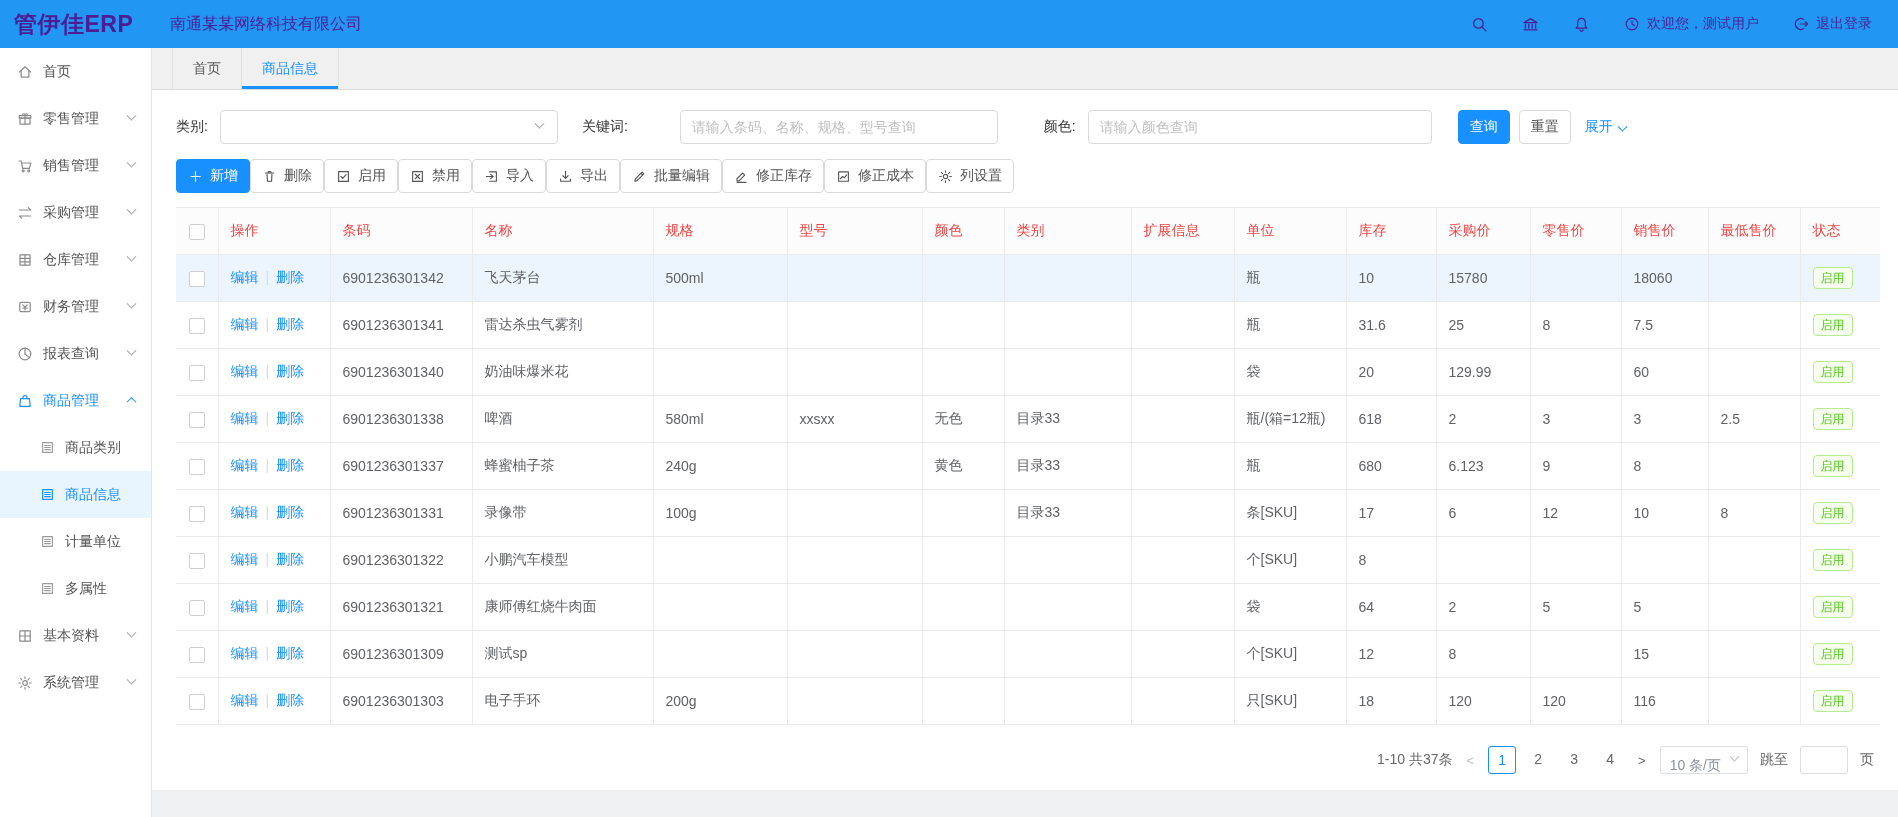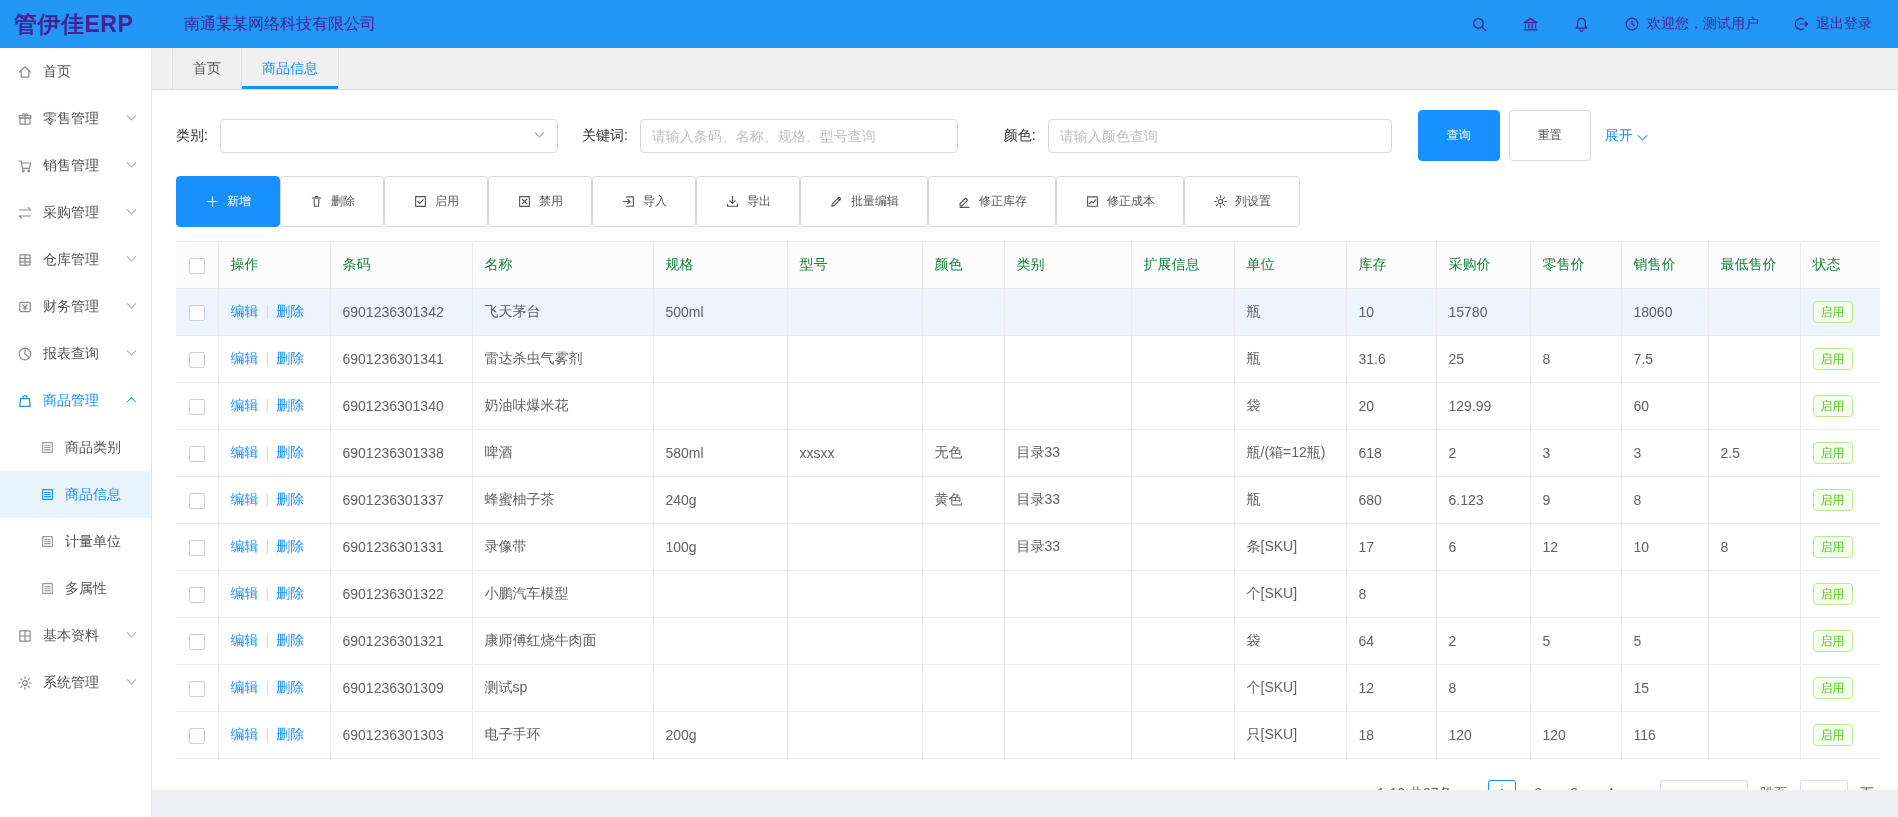--- a/index.html
+++ b/index.html
@@ -8,21 +8,21 @@
     --green:#52c41a; --green-border:#b7eb8f; --green-bg:#f6ffed;
   }
   *{box-sizing:border-box; margin:0; padding:0;}
   html,body{width:1898px;height:817px;overflow:hidden;}
   body{font-family:"Liberation Sans","DejaVu Sans",sans-serif;background:#eef0f3;font-size:14px;color:var(--text);}
   .ico{display:inline-flex;vertical-align:middle;}
   .ico svg{stroke:currentColor;fill:none;stroke-width:1.2;stroke-linecap:round;stroke-linejoin:round;}
   
   header{height:48px;background:var(--header-bg);display:flex;align-items:center;color:#4c1d95;position:relative;z-index:5;}
   .logo{width:152px;font-size:23px;font-weight:bold;padding-left:14px;letter-spacing:0.5px;white-space:nowrap;}
-  .company{font-size:16px;margin-left:32px;}
+  .company{font-size:16px;margin-left:18px;}
   .header-right{margin-left:auto;display:flex;align-items:center;gap:34px;margin-right:26px;font-size:14px;}
   .hicon{cursor:pointer;display:inline-flex;}
   .hgroup{display:flex;align-items:center;gap:7px;cursor:pointer;white-space:nowrap;}
   
   aside{position:absolute;top:48px;left:0;bottom:0;width:152px;background:#fff;border-right:1px solid #e4e4e6;z-index:4;}
   .side-item{height:47px;display:flex;align-items:center;padding-left:17px;color:#545454;cursor:pointer;position:relative;}
   .side-item .lab{margin-left:10px;}
   .side-item .ico{color:#8c8c8c;}
   .side-item.parent-active, .side-item.parent-active .ico{color:var(--accent);}
   .side-sub{padding-left:40px;}
@@ -40,33 +40,33 @@
   .tab.active{color:var(--accent);box-shadow:inset 0 -3px 0 var(--accent);}
   .panel{background:#fff;height:700px;padding:20px 24px 0 24px;overflow:hidden;}
   
   .filters{display:flex;align-items:center;}
   .flabel{color:#333;margin-right:12px;white-space:nowrap;}
   .fsel{width:338px;height:34px;border:1px solid #d9d9d9;border-radius:4px;position:relative;background:#fff;cursor:pointer;}
   .fsel .chev.down{position:absolute;right:14px;top:12px;margin:0;}
   .finput{height:34px;border:1px solid #d9d9d9;border-radius:4px;padding:0 11px;font-size:14px;color:#555;outline:none;font-family:inherit;}
   .finput::placeholder{color:#bfbfbf;}
   .gap24{width:24px;} .gap46{width:46px;} .gap26{width:26px;}
-  .btn{height:51px;border:1px solid #d9d9d9;border-radius:4px;background:#fff;color:#555;font-size:12px;padding:0 28px;cursor:pointer;display:inline-flex;align-items:center;white-space:nowrap;font-family:inherit;}
+  .btn{height:34px;border:1px solid #d9d9d9;border-radius:4px;background:#fff;color:#555;font-size:14px;padding:0 11px;cursor:pointer;display:inline-flex;align-items:center;white-space:nowrap;font-family:inherit;}
   .btn.primary{background:var(--accent);border-color:var(--accent);color:#fff;}
   .expand{color:var(--accent);margin-left:14px;display:inline-flex;align-items:flex-end;gap:6px;cursor:pointer;white-space:nowrap;}
   .expand .chev{border-color:var(--accent);margin:0 0 3px 0;}
   
   .toolbar{display:flex;margin-top:15px;}
   .btn .ico{margin-right:7px;}
   
   .tblwrap{margin-top:14px;}
   table{width:100%;border-collapse:collapse;table-layout:fixed;font-size:14px;}
   th,td{height:47px;border-bottom:1px solid #ebebeb;border-right:1px solid #ebebeb;padding:0 12px;text-align:left;font-weight:normal;overflow:hidden;white-space:nowrap;}
   th:last-child,td:last-child{border-right:none;font-family:Liberation Serif, serif;}
-  thead th{color:#15803d;background:#fcfcfc;border-top:1px solid #ebebeb;}
+  thead th{color:#ef4444;background:#fcfcfc;border-top:1px solid #ebebeb;}
   td{color:#606266;}
   tr.hover td{background:var(--row-hover);}
   .cell-center{text-align:center;padding:0;}
   .cb{width:16px;height:16px;border:1px solid #cfcfcf;border-radius:2px;background:#fff;display:inline-block;vertical-align:middle;cursor:pointer;}
   a.oplink{color:var(--accent);text-decoration:none;cursor:pointer;text-align:center;}
   .opsep{color:#dcdcdc;margin:0 7px;}
   .badge{display:inline-block;font-size:12px;line-height:1;padding:4px 7px;border-radius:4px;color:var(--green);border:1px solid var(--green-border);background:var(--green-bg);}
   
   .pager{display:flex;justify-content:flex-end;align-items:center;gap:12px;margin-top:21px;color:#666;}
   .parrow{color:#666;cursor:pointer;font-size:13px;padding:0 2px;}
@@ -292,21 +292,21 @@
     </div>
   <div class="panel">
 
     <div class="filters">
       <span class="flabel">类别:</span>
       <span class="fsel">
           <span class="chev down"></span>
         </span>
       <span class="gap24"></span>
       <span class="flabel">关键词:</span>
-      <input class="finput" style="width: 318px;" placeholder="请输入条码、名称、规格、型号查询">
+      <input class="finput" style="width: 318px; margin-left: 40px;" placeholder="请输入条码、名称、规格、型号查询">
       <span class="gap46"></span>
       <span class="flabel">颜色:</span>
       <input class="finput" style="width: 344px;" placeholder="请输入颜色查询">
       <span class="gap26"></span>
       <button class="btn primary">查询</button>
       <span style="width:9px"></span>
       <button class="btn">重置</button>
       <span class="expand">
           <span>展开</span>
           <span class="chev down"></span>

